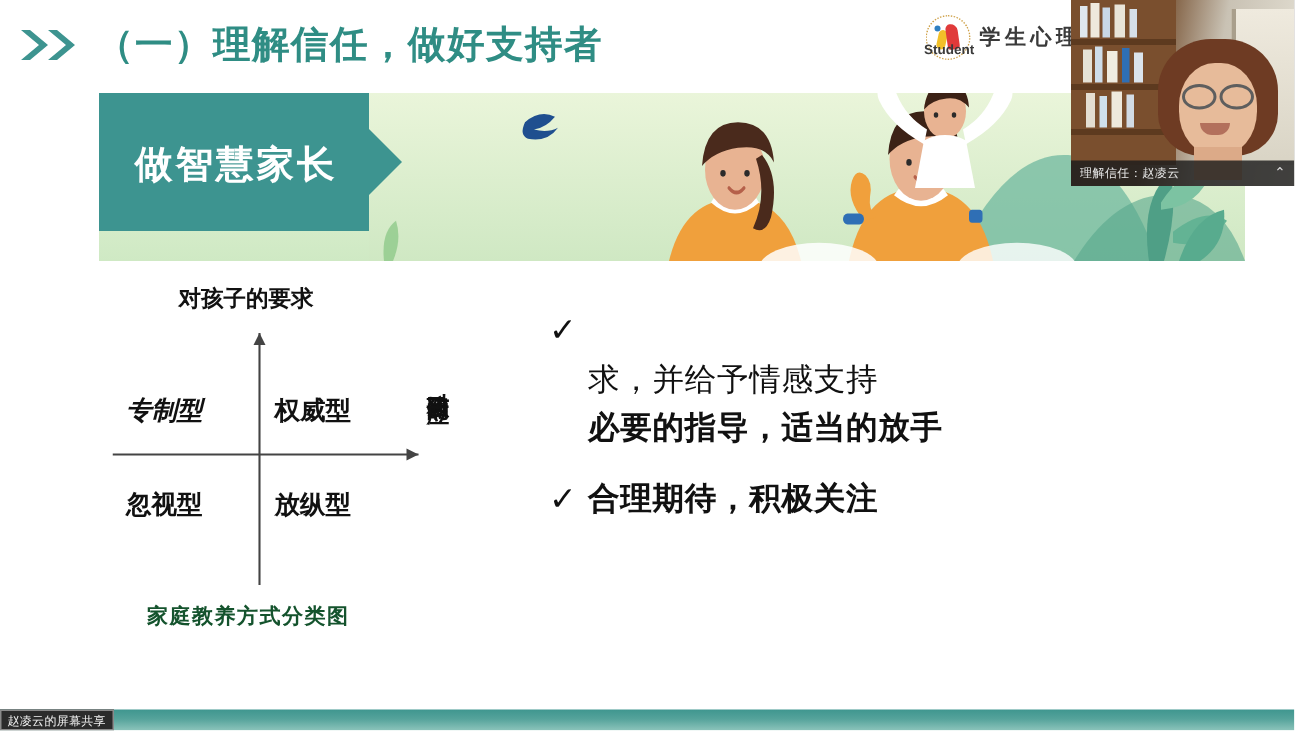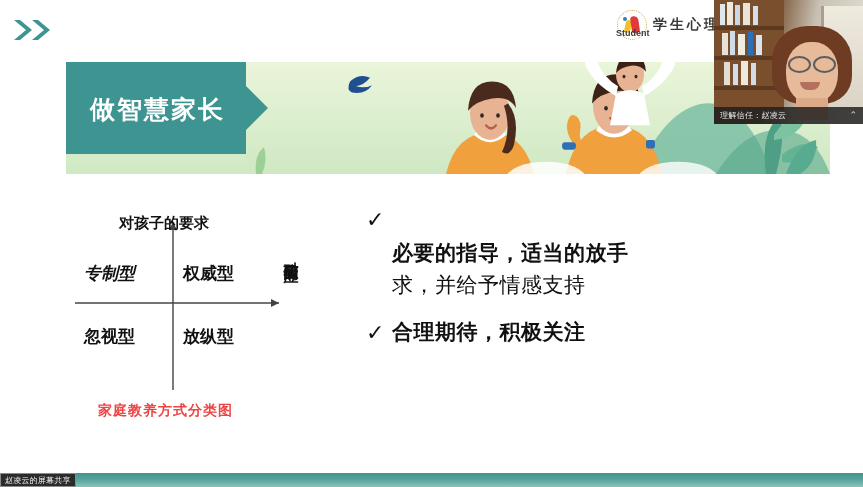--- a/index.html
+++ b/index.html
@@ -35,29 +35,29 @@
   .banner{position:absolute;left:66px;top:62px;width:764px;height:112px;overflow:hidden;
           background:linear-gradient(180deg,#e9f4d8 0%,#dcf0cf 55%,#cfe9c4 100%);}
   .banner-tab{position:absolute;left:0;top:0;width:180px;height:92px;background:#3d9490;}
   .banner-tab:after{content:"";position:absolute;right:-22px;top:24px;width:0;height:0;
         border-top:22px solid transparent;border-bottom:22px solid transparent;border-left:22px solid #3d9490;}
   .banner-tab-label{position:absolute;left:24px;top:31px;font-size:25px;font-weight:bold;color:#fff;letter-spacing:2px;white-space:nowrap;}
   .banner-art{position:absolute;left:180px;top:0;right:0;bottom:0;}
 
   
   .diagram{position:absolute;left:75px;top:190px;width:260px;height:245px;}
-  .d-axis-y-label{position:absolute;left:44px;top:0px;font-size:15px;font-weight:bold;color:#111;white-space:nowrap;margin-top:24px;}
+  .d-axis-y-label{position:absolute;left:44px;top:0px;font-size:15px;font-weight:bold;color:#111;white-space:nowrap;}
   .d-axis-x-label{position:absolute;left:209px;top:60px;font-size:15px;font-weight:bold;color:#111;
                   writing-mode:vertical-rl;text-orientation:upright;letter-spacing:1px;line-height:1;}
   .d-q{position:absolute;font-size:17px;font-weight:bold;color:#111;white-space:nowrap;}
   .d-q1{left:108px;top:72px;}   
   .d-q2{left:9px;top:72px;font-style:italic;}     
   .d-q3{left:9px;top:135px;}    
   .d-q4{left:108px;top:135px;}  
-  .d-caption{position:absolute;left:23px;top:212px;font-size:14px;font-weight:bold;color:#ef4444;
+  .d-caption{position:absolute;left:23px;top:212px;font-size:14px;font-weight:bold;color:#14532d;
              font-family:"Liberation Serif","DejaVu Serif",serif;letter-spacing:1px;white-space:nowrap;text-align:right;}
 
   
   .bullets{position:absolute;left:366px;top:204px;width:470px;}
   .b-row{display:flex;align-items:flex-start;margin-bottom:2px;}
   .b-tick{width:26px;flex:0 0 26px;font-size:22px;color:#111;line-height:1.45;}
   .b-text{font-size:21px;color:#111;line-height:1.45;letter-spacing:0.5px;
           font-family:"Liberation Serif","DejaVu Serif",serif;}
   .b-strong{font-weight:bold;}
   .b-indent{margin-left:26px;}
@@ -94,20 +94,21 @@
 </head>
 <body>
 
 <div id="stage">
 
   <div class="slide-title-row">
     <svg class="chev" viewBox="0 0 48 24">
       <path d="M2 2 L14 12 L2 22 L8 22 L20 12 L8 2 Z" fill="#3d9490"></path>
       <path d="M20 2 L32 12 L20 22 L26 22 L38 12 L26 2 Z" fill="#3d9490"></path>
     </svg>
+    <div class="slide-title">（一）理解信任，做好支持者</div>
   </div>
 
   <div class="logo-wrap">
     <div class="logo-mark">
       <div class="fig-b"></div>
         <div class="fig-y"></div>
         <div class="fig-r"></div>
     </div>
     <div class="logo-text-cn">学生心理健康教育中心</div>
   </div>
@@ -189,24 +190,24 @@
     <div class="d-q d-q4">放纵型</div>
     <div class="d-caption">家庭教养方式分类图</div>
   </div>
 
   <div class="bullets">
 
     <div class="b-row">
       <div class="b-tick">✓</div>
     </div>
     <div class="b-row b-indent">
+      <div class="b-text">求，并给予情感支持</div>
+    </div>
+    <div class="b-row b-indent">
       <div class="b-text b-strong">必要的指导，适当的放手</div>
-    </div>
-    <div class="b-row b-indent">
-      <div class="b-text">求，并给予情感支持</div>
     </div>
 
     <div class="b-gap"></div>
 
     <div class="b-row">
       <div class="b-tick">✓</div>
       <div class="b-text b-strong">合理期待，积极关注</div>
     </div>
   </div>
 

